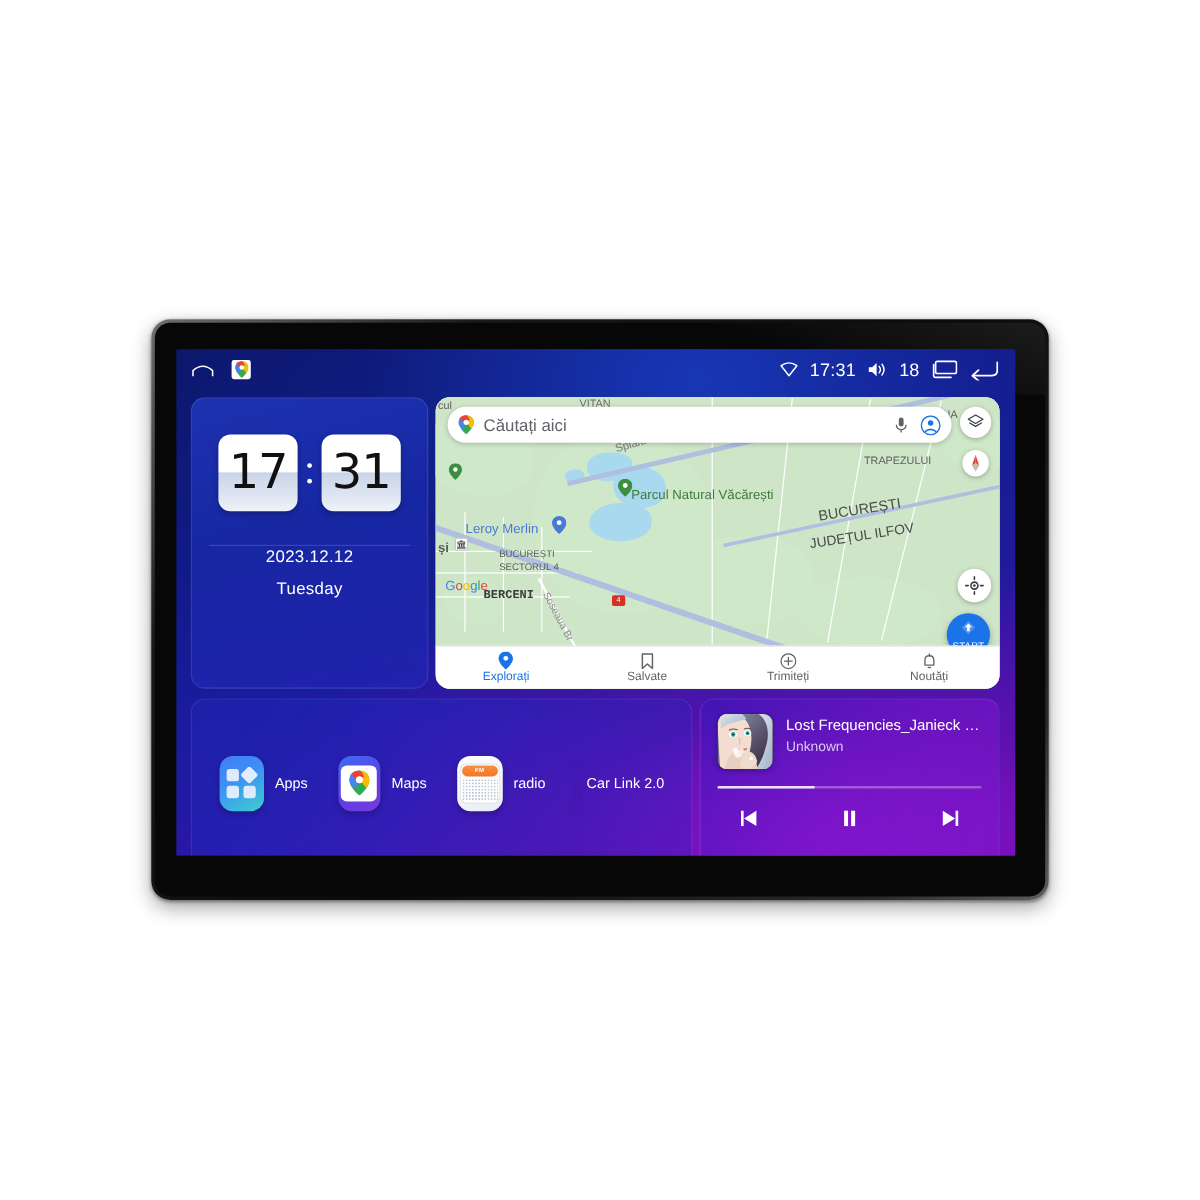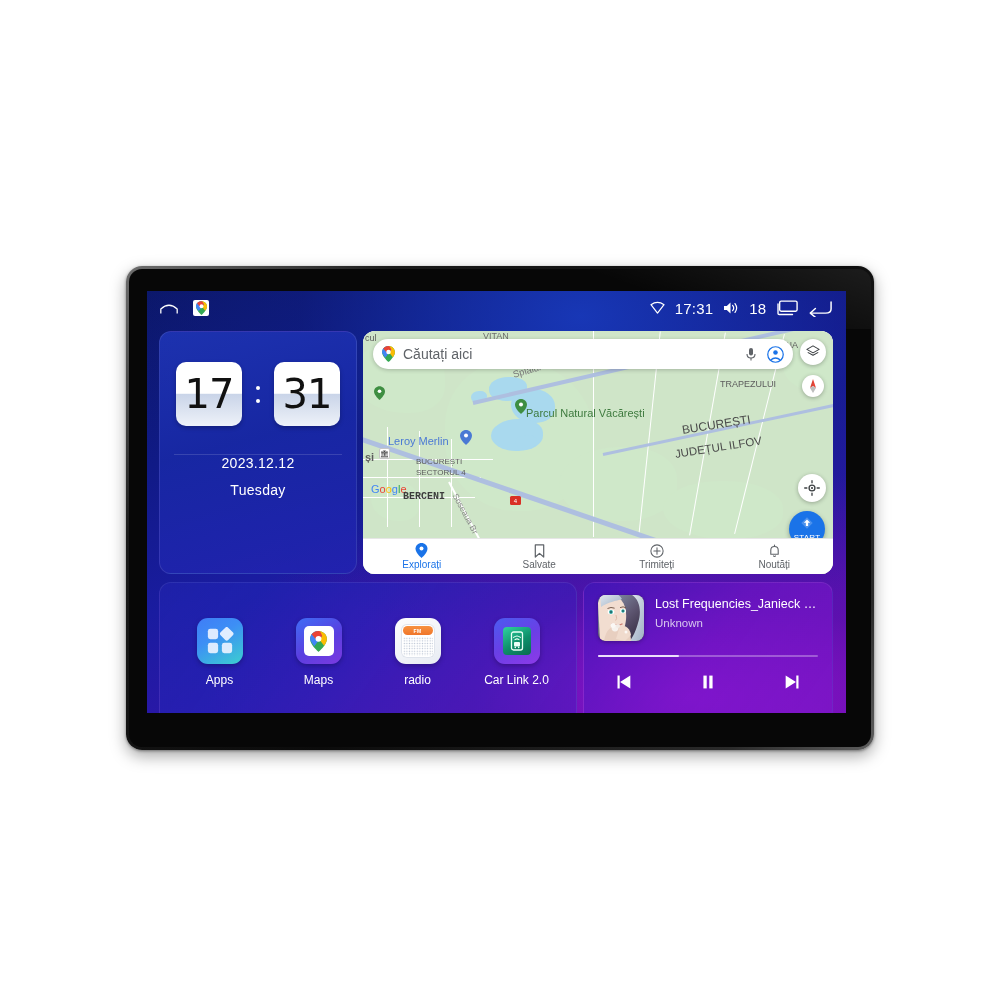--- a/index.html
+++ b/index.html
@@ -69,21 +69,21 @@
   .card { position: absolute; border-radius: 12px; overflow: hidden; }
 
   
   #clock-widget {
     left: 12px; top: 40px; width: 198px; height: 243px;
     background: linear-gradient(165deg, rgba(30,52,180,.92) 0%, rgba(24,40,165,.92) 45%, rgba(34,34,175,.92) 100%);
     border: 1px solid rgba(255,255,255,.10);
   }
   #flip-clock {
     display: flex; align-items: center; justify-content: center;
-    gap: 10px; padding-top: 30px;
+    gap: 4px; padding-top: 30px;
   }
   .flip-box {
     width: 66px; height: 64px; border-radius: 10px;
     background: linear-gradient(#ffffff 0%, #ffffff 49%, #c9d4e8 50%, #eef2f9 100%);
     display: flex; align-items: center; justify-content: center;
     color: #111; font-size: 40px; letter-spacing: -1px;
     box-shadow: 0 2px 4px rgba(0,0,0,.25);
     font-family: "DejaVu Sans", sans-serif;
   }
   .flip-colon {
@@ -151,21 +151,21 @@
   .mbn-item.active .mbn-label { color:#1a73e8; }
 
   
   #app-dock {
     left: 12px; top: 291px; width: 418px; height: 141px;
     background: linear-gradient(125deg, rgba(38,40,185,.42) 0%, rgba(30,45,200,.34) 45%, rgba(60,30,190,.40) 100%);
     border: 1px solid rgba(255,255,255,.08);
     display:flex; align-items:center; justify-content:space-around;
     padding: 0 10px;
   }
-  .app-item { display:flex; flex-direction:column; align-items:center; gap:9px; width:74px; }
+  .app-item { display:flex; flex-direction:row; align-items:center; gap:9px; width:74px; }
   .app-tile {
     width:46px; height:46px; border-radius:11px;
     display:flex; align-items:center; justify-content:center;
     box-shadow: 0 2px 5px rgba(0,0,0,.25);
     overflow:hidden; position:relative;
   }
   .app-label { color:#fff; font-size:12px; white-space:nowrap; }
   .tile-apps { background: linear-gradient(150deg,#3f7df7 0%,#3d8ff5 40%,#3ccfd0 100%); }
   .tile-maps { background: linear-gradient(150deg,#3f6df5 0%,#5a3fe0 55%,#7b3ae0 100%); }
   .tile-radio { background: linear-gradient(150deg,#fdfdfe 0%,#e8ecf3 100%); }

